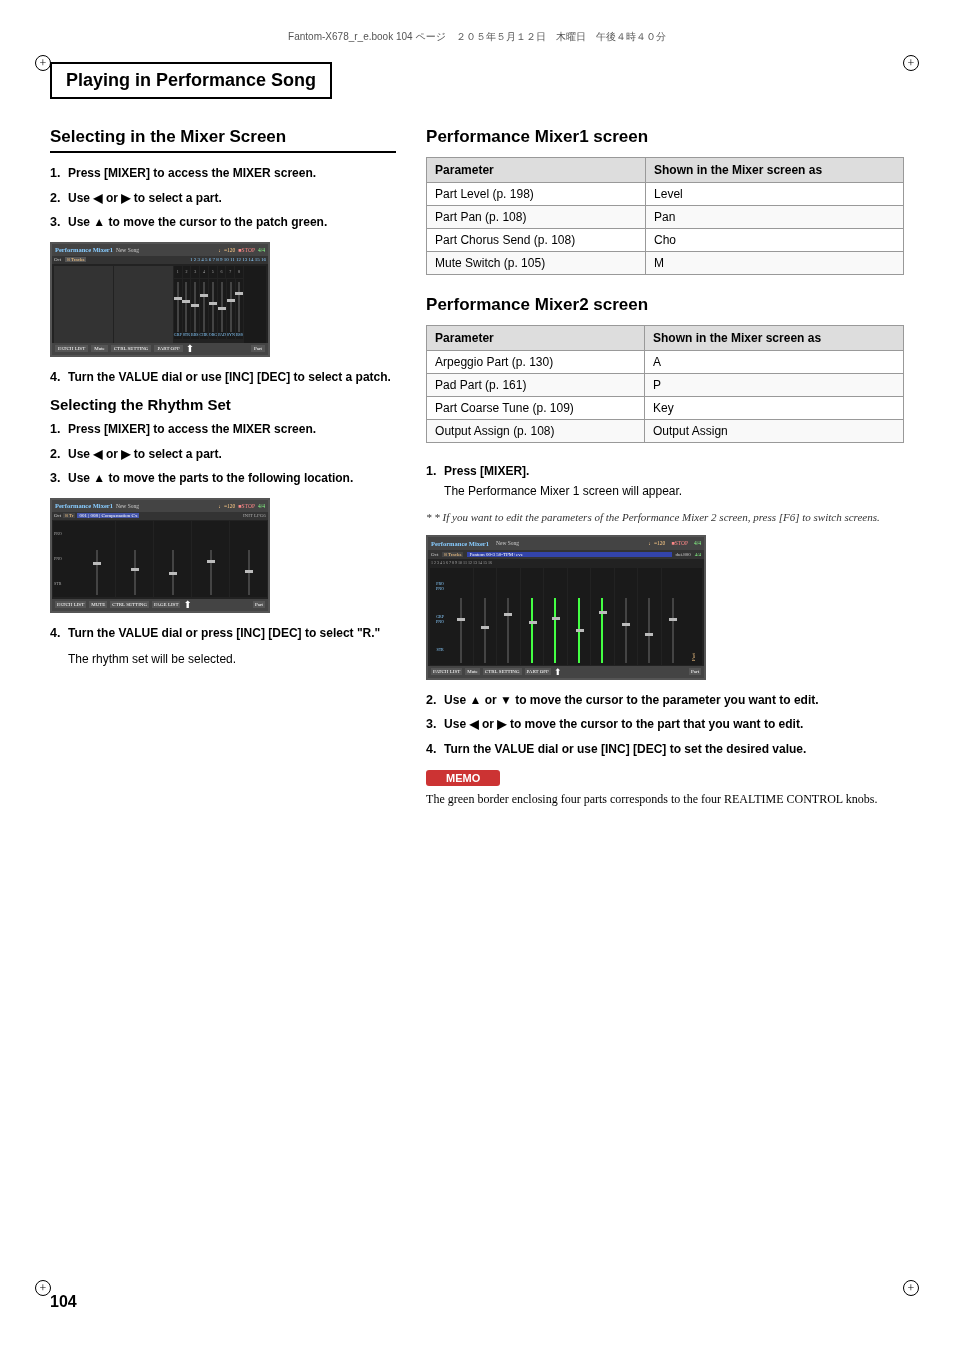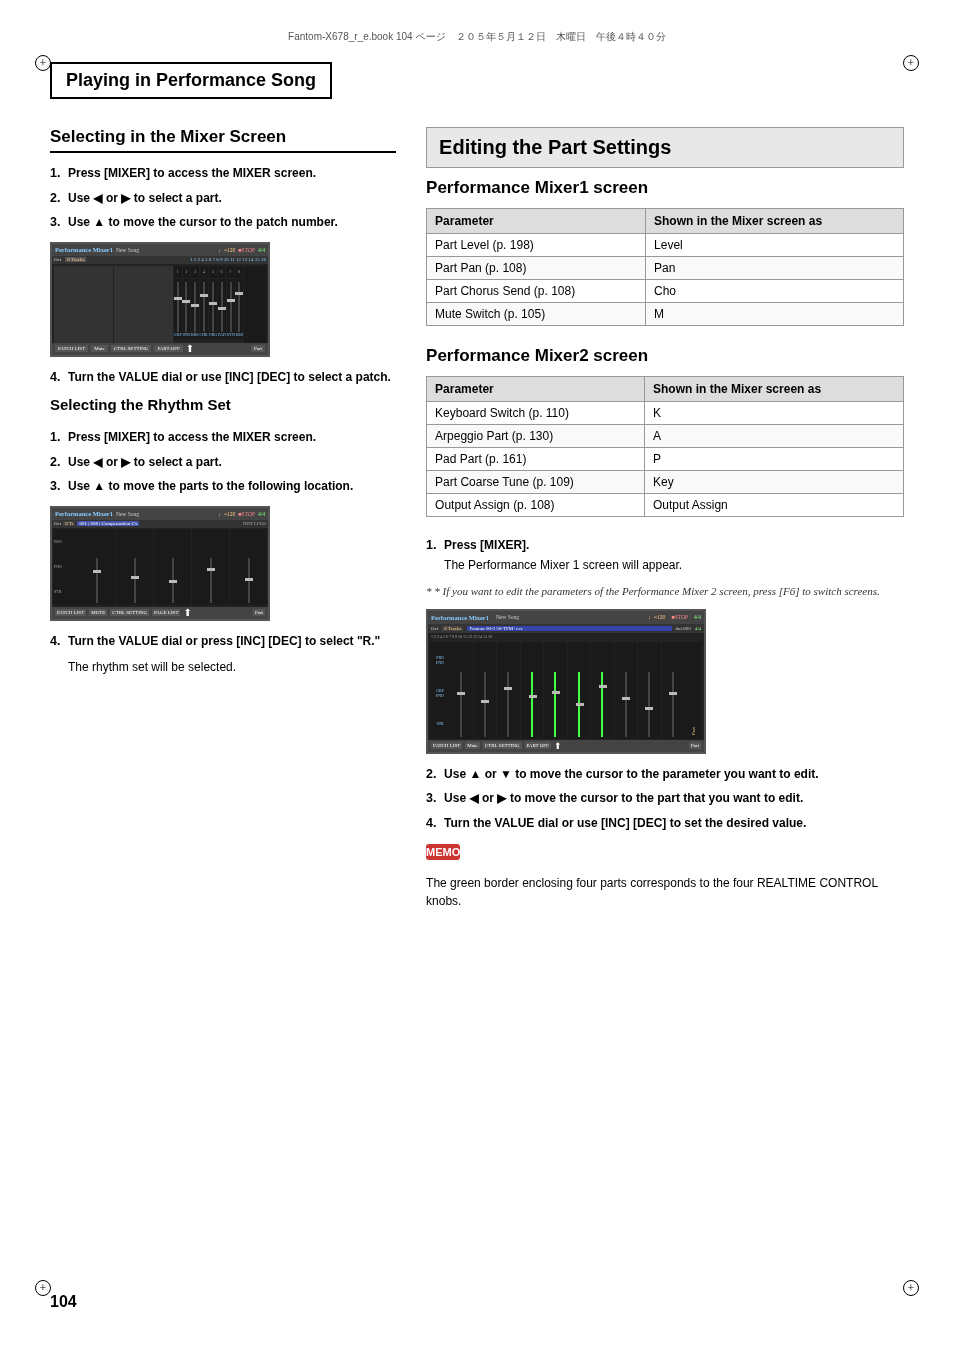--- a/index.html
+++ b/index.html
@@ -86,21 +86,21 @@
     .section-title-plain {
       font-size: 17px;
       font-weight: bold;
       font-family: Arial, sans-serif;
       margin-bottom: 10px;
     }
     .subsection-title {
       font-size: 15px;
       font-weight: bold;
       font-family: Arial, sans-serif;
-      margin-bottom: 16px;
+      margin-bottom: 8px;
     }
 
     
     .numbered-list {
       list-style: none;
       margin-bottom: 10px;
     }
     .numbered-list li {
       display: flex;
       margin-bottom: 7px;
@@ -251,28 +251,28 @@
     
     .memo-box {
       margin-top: 12px;
     }
     .memo-label {
       display: inline-block;
       background: #cc3333;
       color: #fff;
       font-size: 11px;
       font-weight: bold;
-      padding: 2px 0;
+      padding: 2px 20px;
       border-radius: 3px;
       font-family: Arial, sans-serif;
-      margin-bottom: 14px;
+      margin-bottom: 4px;
     }
     .memo-text {
       font-size: 12px;
-      font-family: Liberation Sans, sans-serif;
+      font-family: Liberation Serif, serif;
       line-height: 1.5;
     }
 
     
     .page-number {
       position: absolute;
       bottom: 40px;
       left: 50px;
       font-size: 16px;
       font-weight: bold;
@@ -316,21 +316,21 @@
         <li>
           <span class="num">1.</span>
           <span class="text"><strong>Press [MIXER] to access the MIXER screen.</strong></span>
         </li>
         <li>
           <span class="num">2.</span>
           <span class="text"><strong>Use ◀ or ▶ to select a part.</strong></span>
         </li>
         <li>
           <span class="num">3.</span>
-          <span class="text"><strong>Use ▲ to move the cursor to the patch number.</strong></span>
+          <span class="text"><strong>Use ▲ to move the cursor to the patch green.</strong></span>
         </li>
       </ol>
 
       <div class="mixer-screen">
         <div class="mixer-top-bar">
           <span style="color:#8cf;font-weight:bold;font-size:6.5px;">Performance Mixer1</span>
           <span style="color:#ccc;font-size:5.5px;">New Song</span>
           <span style="color:#fc8;font-size:5.5px;margin-left:auto;">♩=120</span>
           <span style="color:#f88;font-size:5.5px;">■STOP</span>
           <span style="color:#8f8;font-size:5.5px;">4/4</span>
@@ -513,23 +513,20 @@
           <span class="num">4.</span>
           <span class="text"><strong>Turn the VALUE dial or press [INC] [DEC] to select "R."</strong></span>
         </li>
       </ol>
       <div style="font-size:12px;font-family:Arial,sans-serif;margin-left:18px;margin-top:3px;">The rhythm set will be selected.</div>
 
     </div>
 
     <div class="col-right">
 
-      <div class="right-heading-box">
-        <div class="main-title">Editing the Part Settings</div>
-      </div>
 
 
       <div class="section-title-plain">Performance Mixer1 screen</div>
 
       <table class="param-table">
         <thead>
           <tr>
             <th>Parameter</th>
             <th>Shown in the Mixer screen as</th>
           </tr>
@@ -557,24 +554,20 @@
       <div class="section-title-plain">Performance Mixer2 screen</div>
 
       <table class="param-table">
         <thead>
           <tr>
             <th>Parameter</th>
             <th>Shown in the Mixer screen as</th>
           </tr>
         </thead>
         <tbody>
-          <tr>
-              <td>Keyboard Switch (p. 110)</td>
-              <td>K</td>
-            </tr>
           <tr>
               <td>Arpeggio Part (p. 130)</td>
               <td>A</td>
             </tr>
           <tr>
               <td>Pad Part (p. 161)</td>
               <td>P</td>
             </tr>
           <tr>
               <td>Part Coarse Tune (p. 109)</td>

